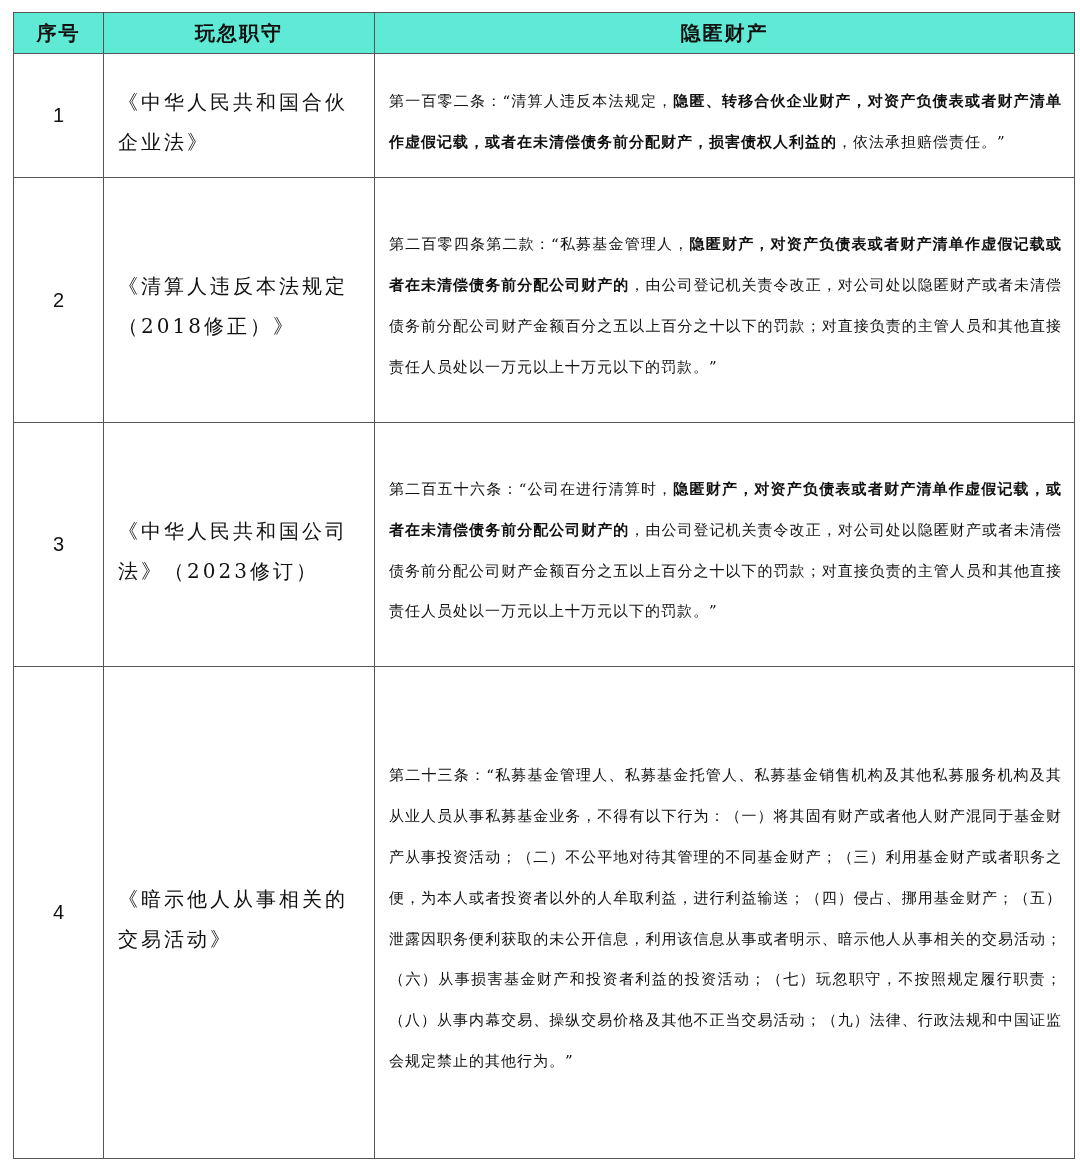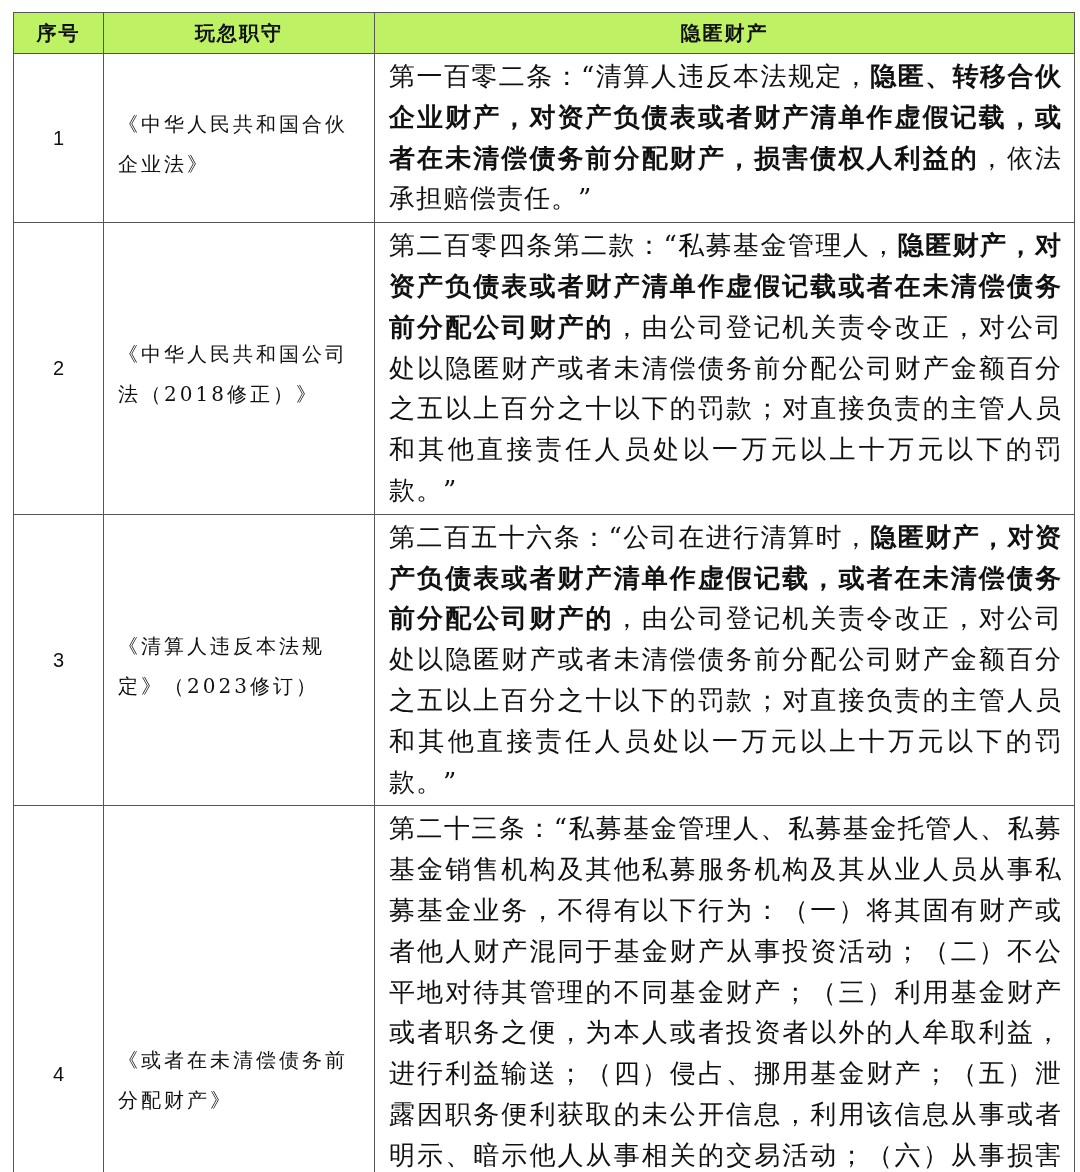--- a/index.html
+++ b/index.html
@@ -11,32 +11,32 @@
       color: #111;
     }
     table.law td, table.law th {
       border: 1.5px solid #555;
       vertical-align: middle;
     }
     col.c-no { width: 90px; }
     col.c-name { width: 271px; }
     col.c-text { width: 700px; }
     thead th {
-      background: #bef264; height: 40px; padding: 0;
+      background: #5eead4; height: 40px; padding: 0;
       font-size: 20px; font-weight: bold; text-align: center;
       letter-spacing: 2px;
     }
     td.no {
       text-align: center; font-family: "Liberation Sans", sans-serif; font-size: 20px;
     }
     td.name {
       padding: 12px 10px 0 14px; font-size: 20px; line-height: 40px; letter-spacing: 3px;
     }
     td.text {
-      padding: 2px 12px 3px 14px; font-size: 26px; line-height: 40.8px;
+      padding: 15px 12px 3px 14px; font-size: 15px; line-height: 40.8px;
       text-align: justify; letter-spacing: 1px;
     }
     td.text b { font-weight: bold; }
     tr.r1 { height: 124px; }
     tr.r2 { height: 245px; }
     tr.r3 { height: 244px; }
     tr.r4 { height: 492px; }
   </style>
 </head>
 <body>
@@ -55,27 +55,27 @@
     </tr>
   </thead>
   <tbody>
     <tr class="r1">
       <td class="no">1</td>
       <td class="name">《中华人民共和国合伙企业法》</td>
       <td class="text"><span>第一百零二条：“清算人违反本法规定，</span><b>隐匿、转移合伙企业财产，对资产负债表或者财产清单作虚假记载，或者在未清偿债务前分配财产，损害债权人利益的</b><span>，依法承担赔偿责任。”</span></td>
     </tr>
     <tr class="r2">
       <td class="no">2</td>
-      <td class="name">《中华人民共和国公司法（2018修正）》</td>
+      <td class="name">《清算人违反本法规定（2018修正）》</td>
       <td class="text"><span>第二百零四条第二款：“私募基金管理人，</span><b>隐匿财产，对资产负债表或者财产清单作虚假记载或者在未清偿债务前分配公司财产的</b><span>，由公司登记机关责令改正，对公司处以隐匿财产或者未清偿债务前分配公司财产金额百分之五以上百分之十以下的罚款；对直接负责的主管人员和其他直接责任人员处以一万元以上十万元以下的罚款。”</span></td>
     </tr>
     <tr class="r3">
       <td class="no">3</td>
-      <td class="name">《清算人违反本法规定》（2023修订）</td>
+      <td class="name">《中华人民共和国公司法》（2023修订）</td>
       <td class="text"><span>第二百五十六条：“公司在进行清算时，</span><b>隐匿财产，对资产负债表或者财产清单作虚假记载，或者在未清偿债务前分配公司财产的</b><span>，由公司登记机关责令改正，对公司处以隐匿财产或者未清偿债务前分配公司财产金额百分之五以上百分之十以下的罚款；对直接负责的主管人员和其他直接责任人员处以一万元以上十万元以下的罚款。”</span></td>
     </tr>
     <tr class="r4">
       <td class="no">4</td>
-      <td class="name">《或者在未清偿债务前分配财产》</td>
+      <td class="name">《暗示他人从事相关的交易活动》</td>
       <td class="text"><span>第二十三条：“私募基金管理人、私募基金托管人、私募基金销售机构及其他私募服务机构及其从业人员从事私募基金业务，不得有以下行为：（一）将其固有财产或者他人财产混同于基金财产从事投资活动；（二）不公平地对待其管理的不同基金财产；（三）利用基金财产或者职务之便，为本人或者投资者以外的人牟取利益，进行利益输送；（四）侵占、挪用基金财产；（五）泄露因职务便利获取的未公开信息，利用该信息从事或者明示、暗示他人从事相关的交易活动；（六）从事损害基金财产和投资者利益的投资活动；（七）玩忽职守，不按照规定履行职责；（八）从事内幕交易、操纵交易价格及其他不正当交易活动；（九）法律、行政法规和中国证监会规定禁止的其他行为。”</span><b></b><span></span></td>
     </tr>
   </tbody>
 </table>
 
 </body></html>

